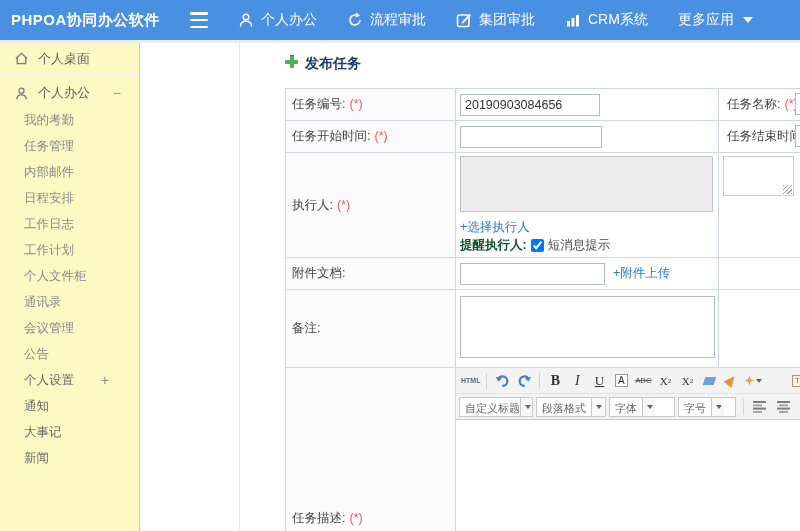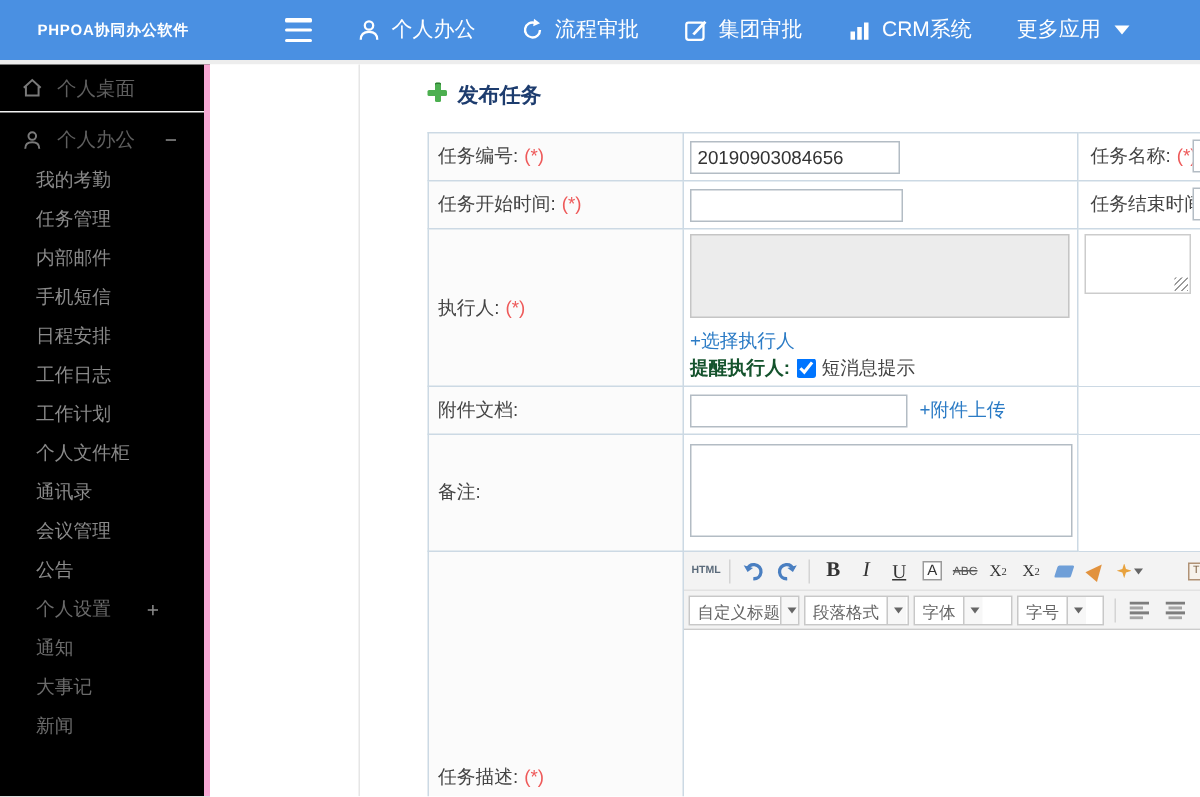--- a/index.html
+++ b/index.html
@@ -1,31 +1,31 @@
 <!DOCTYPE html>
 <html><head>
 <meta charset="utf-8">
 <style>
   * { margin:0; padding:0; box-sizing:border-box; }
   body { font-family:"Liberation Sans","DejaVu Sans",sans-serif; background:#fff; }
   .screen { position:relative; width:800px; height:531px; overflow:hidden; background:#fff; }
 
   
   .header { position:absolute; left:0; top:0; width:800px; height:40px; background:#4a90e2; display:flex; align-items:center; }
-  .logo { width:160px; padding-left:25px; color:#fff; font-size:10px; font-weight:bold; letter-spacing:.5px; white-space:nowrap; }
+  .logo { width:160px; padding-left:11px; color:#fff; font-size:15px; font-weight:bold; letter-spacing:.5px; white-space:nowrap; }
   .burger { position:absolute; left:190px; top:12px; width:20px; height:16px; display:flex; flex-direction:column; justify-content:space-between; cursor:pointer; }
   .burger span { display:block; width:18px; height:2.5px; background:#fff; border-radius:1px; }
   .topnav { position:absolute; left:238px; top:0; height:40px; display:flex; align-items:center; gap:30px; }
   .navitem { display:flex; align-items:center; gap:7px; color:#fff; font-size:14px; cursor:pointer; white-space:nowrap; }
   .navitem svg { display:block; }
   .caret-down { width:0; height:0; border-left:5px solid transparent; border-right:5px solid transparent; border-top:6px solid #fff; margin-left:2px; }
   .hdr-strip { position:absolute; left:0; top:40px; width:800px; height:3px; background:#ededed; }
 
   
-  .sidebar { position:absolute; left:0; top:43px; width:140px; height:488px; background:#000000; border-right:4px solid #f9a8d4; }
+  .sidebar { position:absolute; left:0; top:43px; width:140px; height:488px; background:#fef9c3; border-right:1px solid #f9a8d4; }
   .side-top { height:32px; display:flex; align-items:center; padding-left:14px; gap:9px; font-size:13px; color:#5f5f5f; cursor:pointer; border-bottom:1px solid #f2f2f2; }
   .side-parent { height:28px; margin-top:4px; display:flex; align-items:center; padding-left:14px; gap:9px; font-size:13px; color:#5f5f5f; cursor:pointer; position:relative; }
   .toggle { position:absolute; top:50%; transform:translateY(-50%); color:#8a8a8a; font-size:14px; cursor:pointer; }
   .toggle.minus { right:18px; }
   .toggle.plus { right:30px; }
   .side-list { list-style:none; }
   .side-list li { height:26px; line-height:26px; padding-left:24px; font-size:12.5px; color:#8a8a8a; cursor:pointer; white-space:nowrap; position:relative; }
   .side-list li.lvl1 { color:#6b6b6b; }
   .side-icon { width:15px; height:15px; flex:0 0 15px; }
 
@@ -158,21 +158,20 @@
           <circle cx="8" cy="5" r="2.7" fill="none" stroke="#7a7a7a" stroke-width="1.4"></circle>
           <path d="M3 14 C3 10.8 5.2 9.4 8 9.4 S13 10.8 13 14" fill="none" stroke="#7a7a7a" stroke-width="1.4"></path>
         </svg>
       <span>个人办公</span>
       <span class="toggle minus">−</span>
     </div>
     <ul class="side-list">
       <li>我的考勤</li>
       <li>任务管理</li>
       <li>内部邮件</li>
-      <li>手机短信</li>
       <li>日程安排</li>
       <li>工作日志</li>
       <li>工作计划</li>
       <li>个人文件柜</li>
       <li>通讯录</li>
       <li>会议管理</li>
       <li>公告</li>
       <li class="lvl1">
         <span>个人设置</span>
         <span class="toggle plus">+</span>

